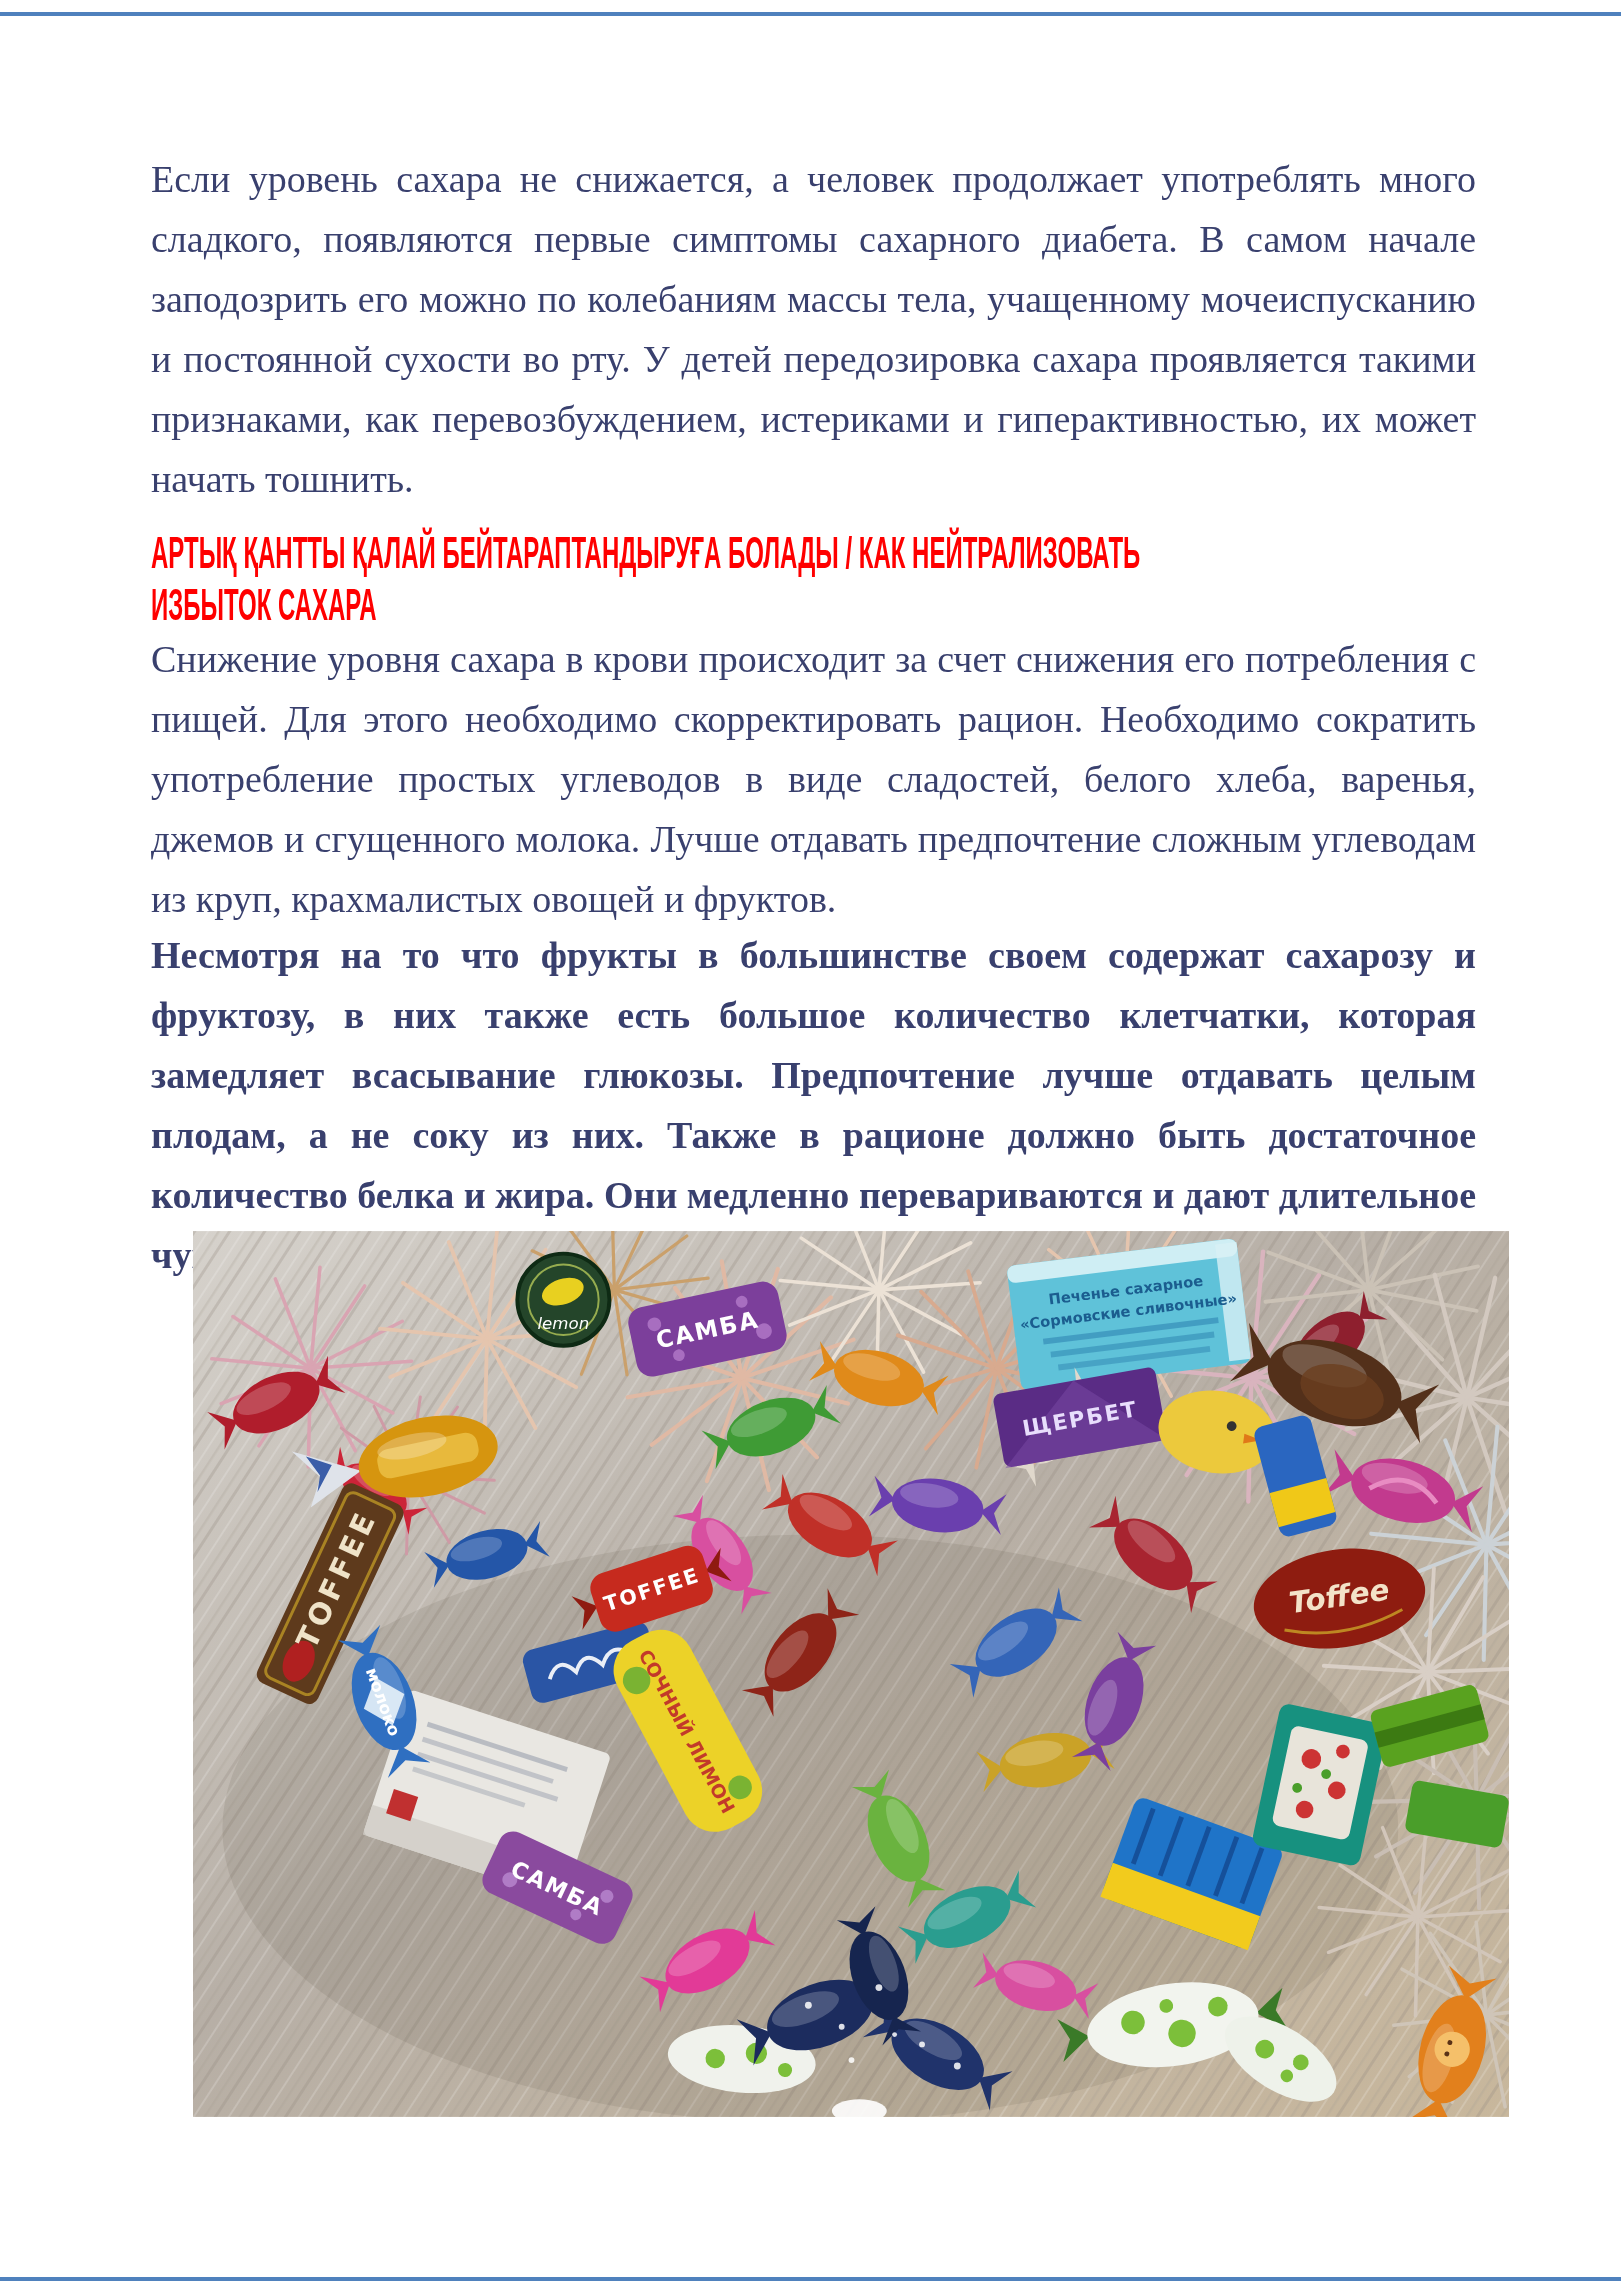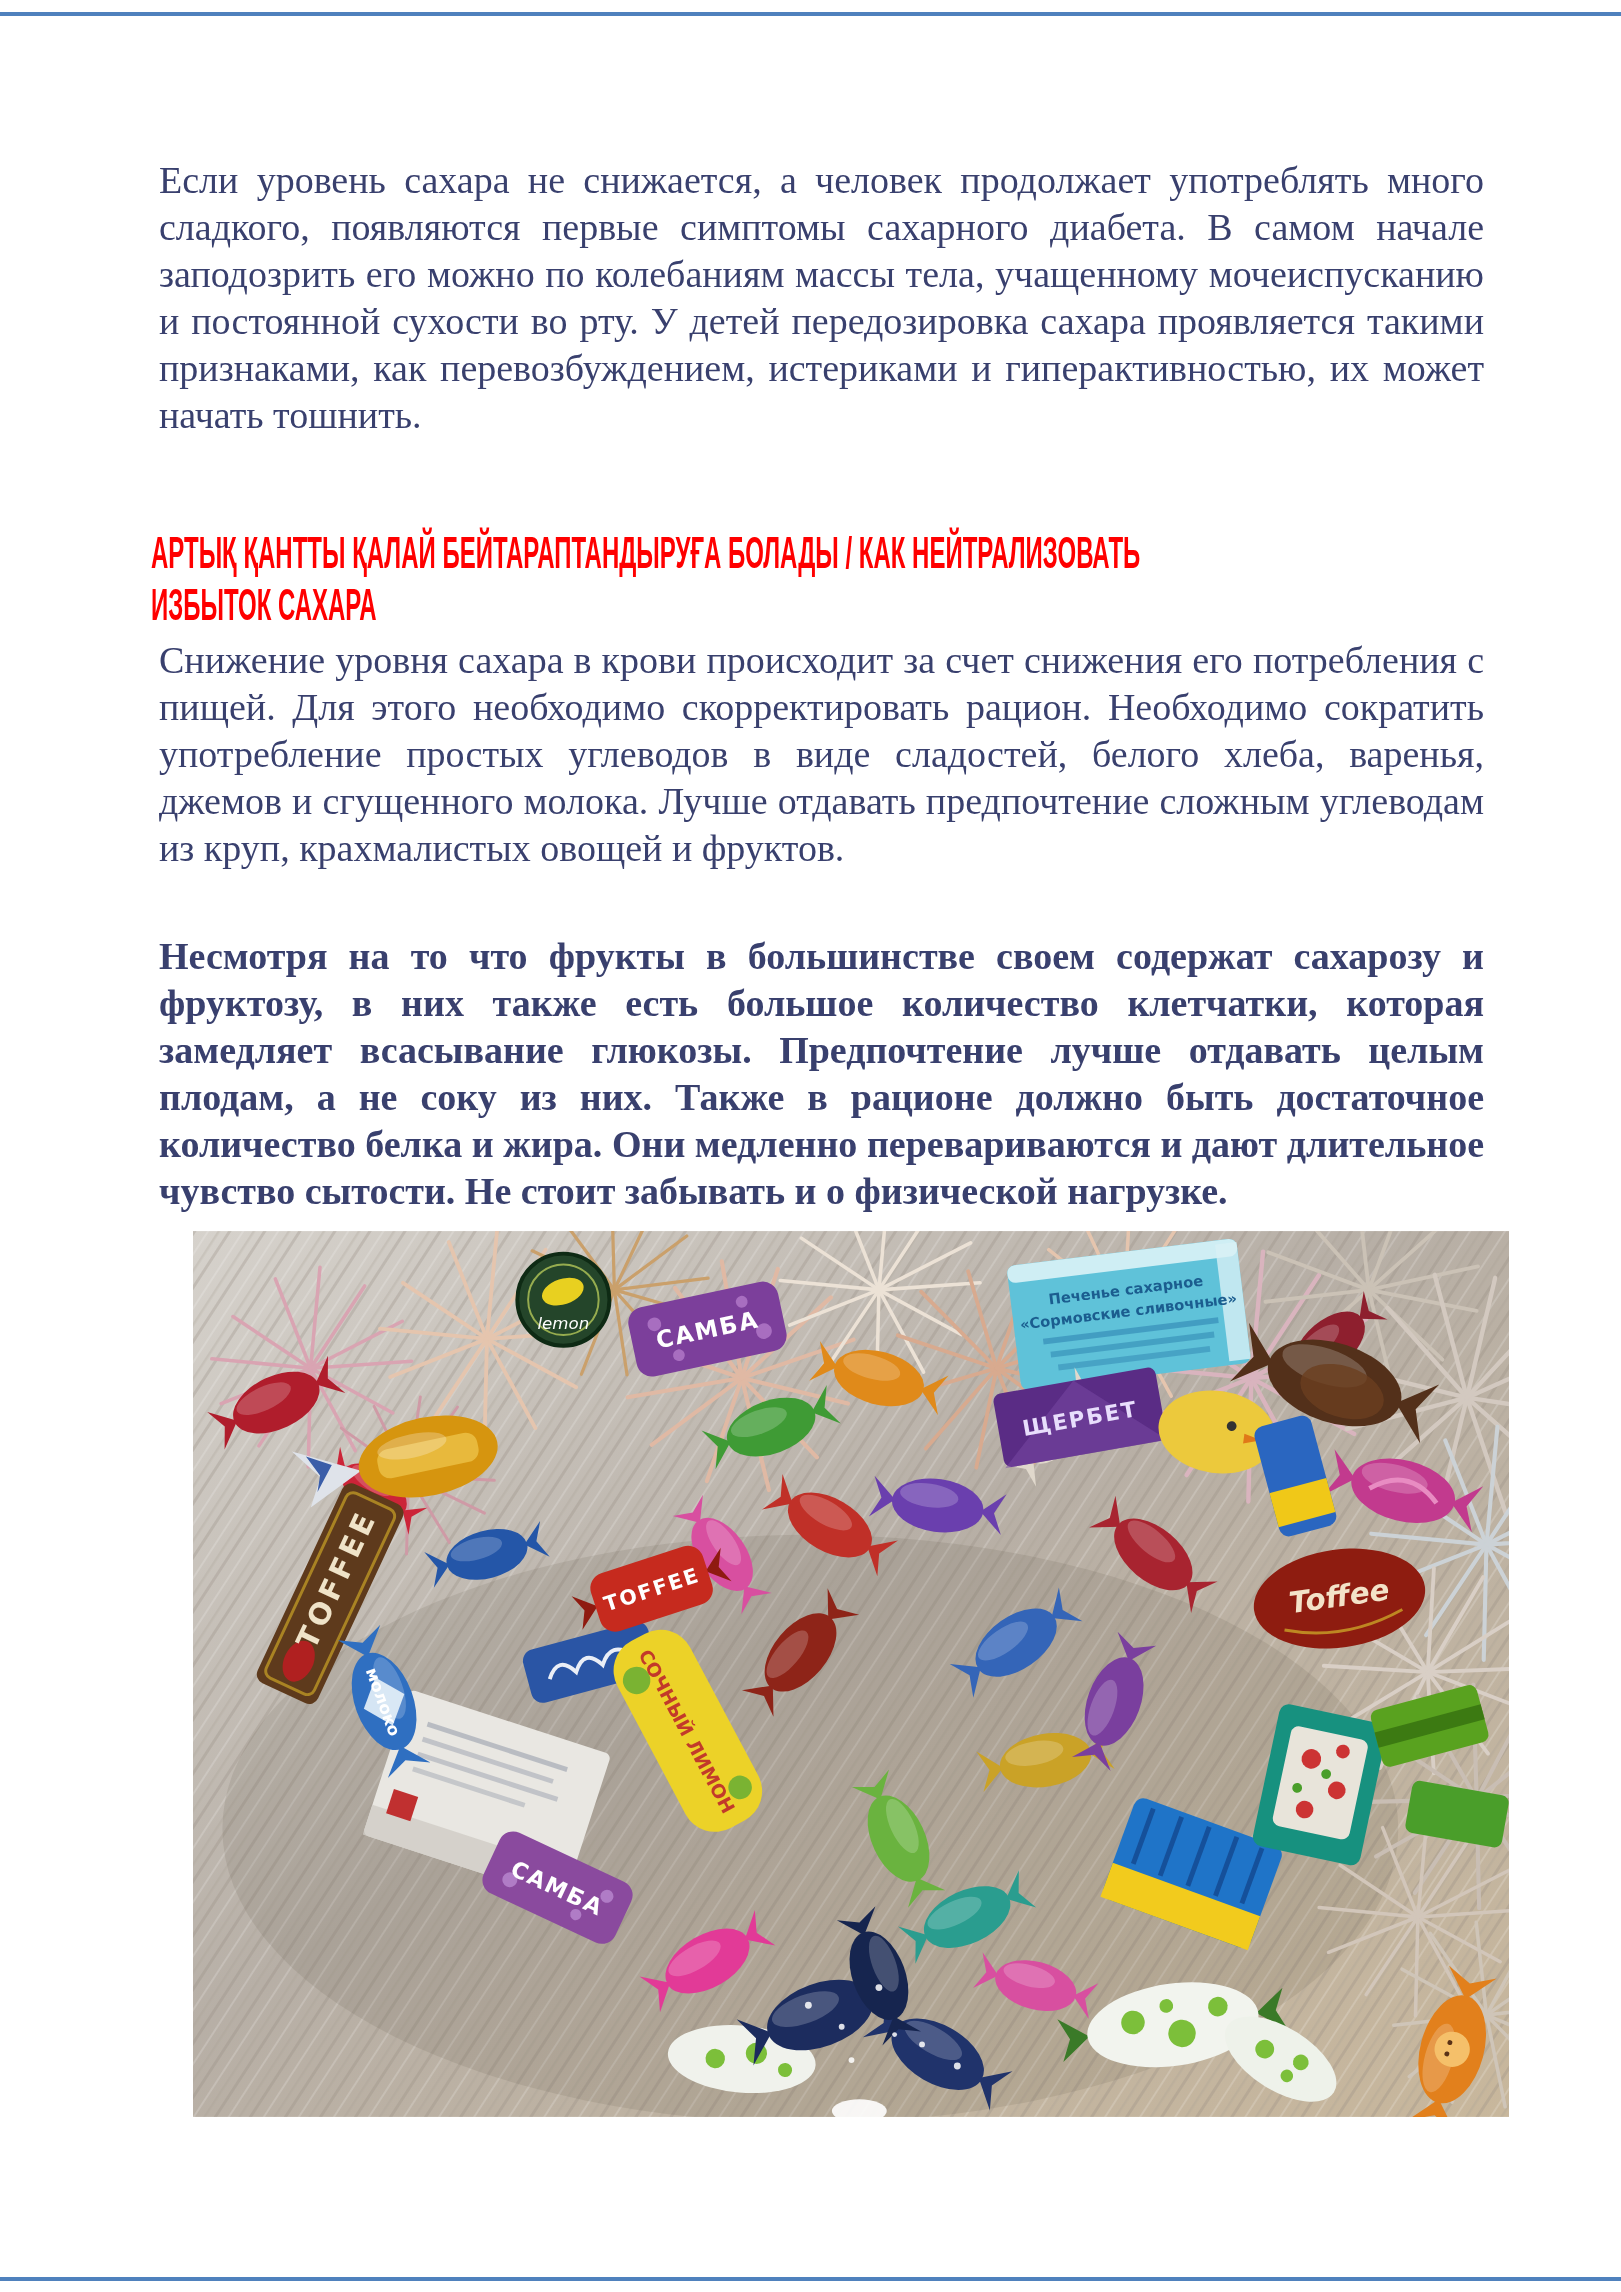--- a/index.html
+++ b/index.html
@@ -10,22 +10,22 @@
     overflow:hidden;
     font-family:"Liberation Serif", serif;
   }
   .rule{
     position:absolute;left:0;width:1621px;height:3.9px;
     background:#4f81bd;
   }
   .rule.top{top:11.8px;}
   .rule.bottom{top:2277px;}
   .body-par{
-    position:absolute;left:151px;width:1325px;margin:8px;
-    font-size:38px;line-height:47px;
+    position:absolute;left:151px;width:1325px;margin:0;
+    font-size:38px;line-height:60px;
     color:#39406e;
     text-align:justify;
   }
   .p1{top:149px;}
   .p2{top:629px;}
   .p3{top:925px;font-weight:bold;}
   .heading{
     position:absolute;left:151px;top:527px;width:1372px;height:127px;margin:0;
     font-weight:normal;
   }

